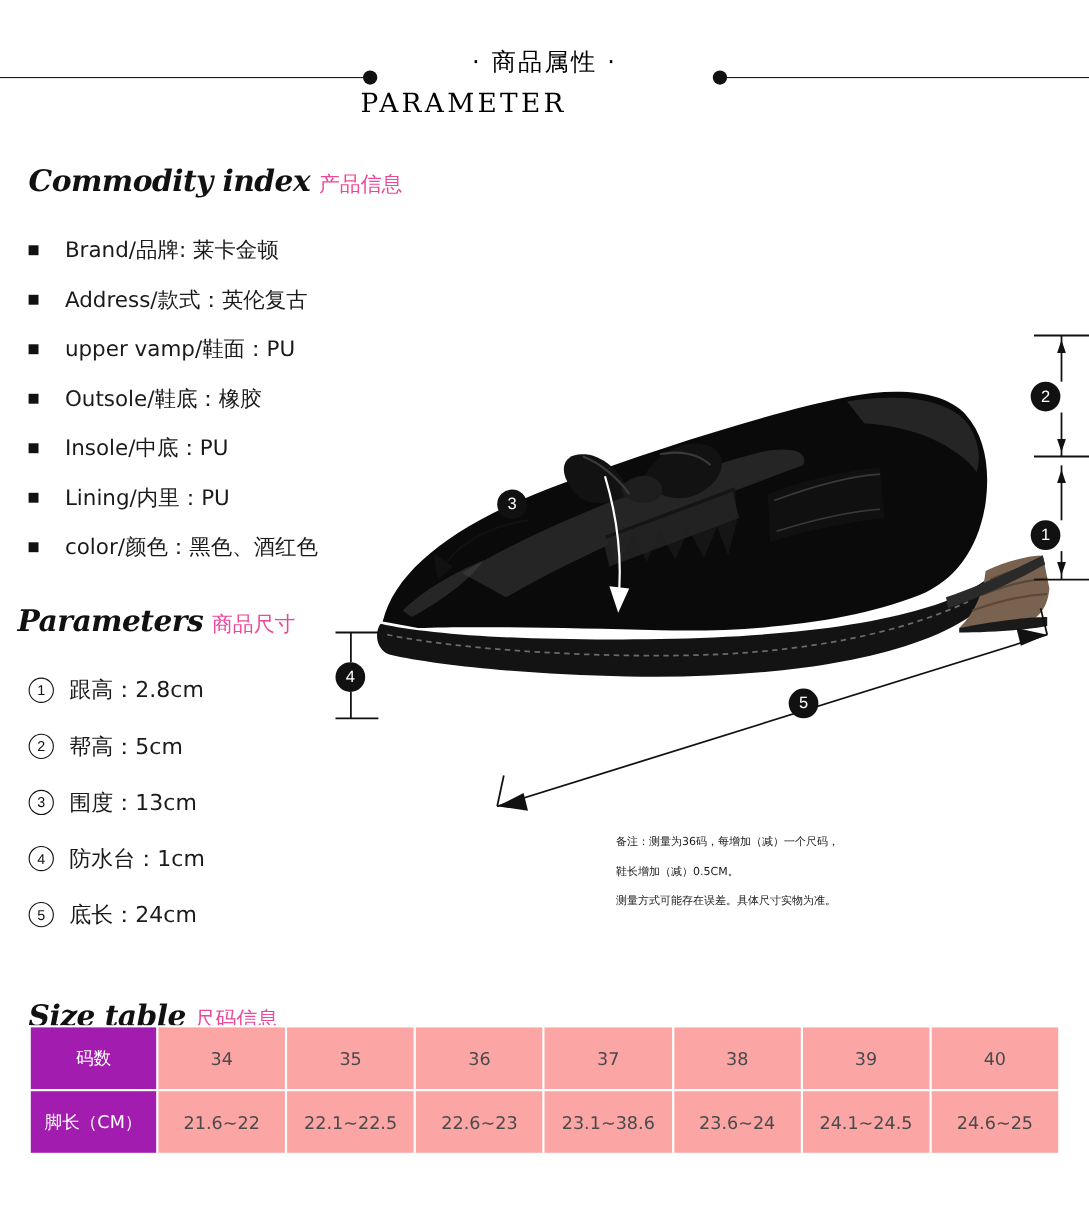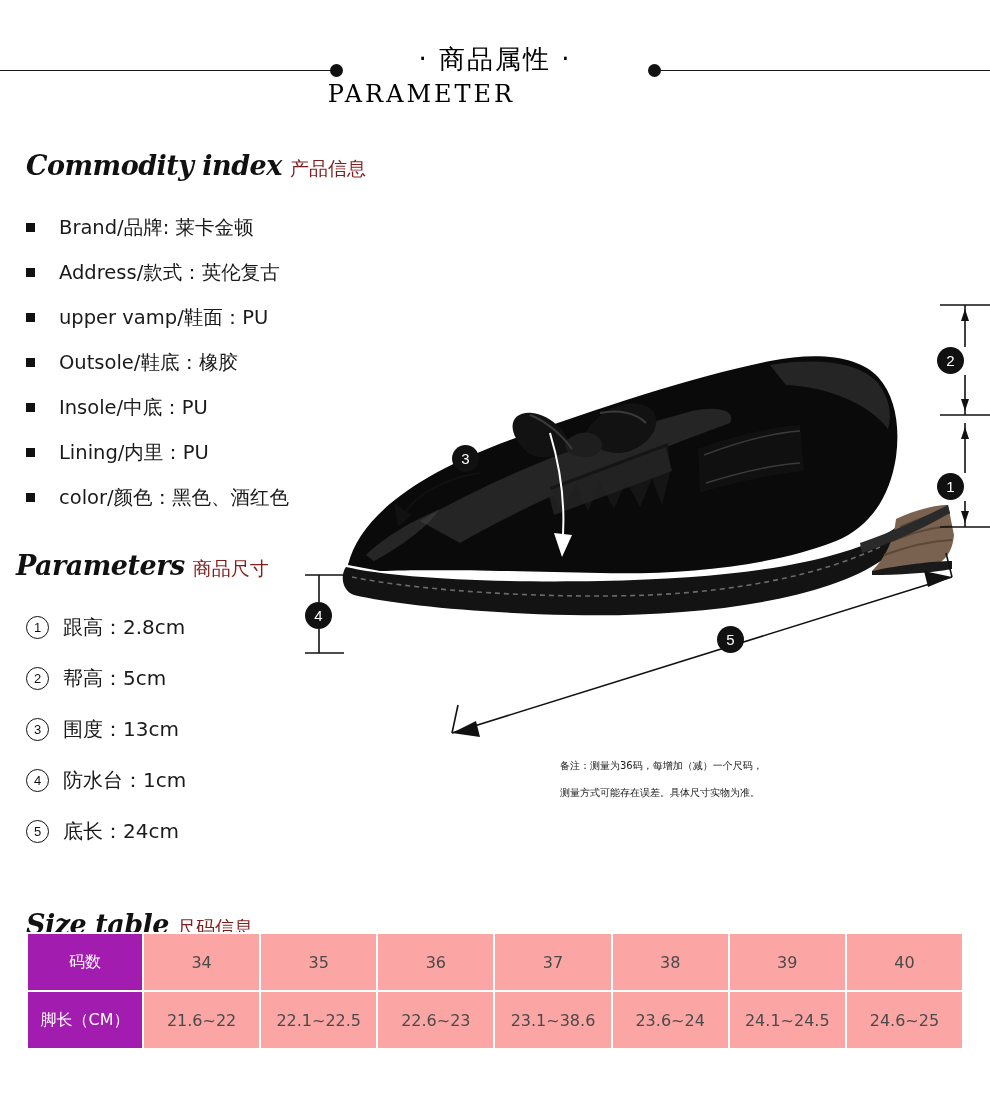--- a/index.html
+++ b/index.html
@@ -24,21 +24,21 @@
     width: 990px;
     height: 125px;
   }
   .header-title-cn {
     position: absolute;
     top: 42px;
     left: 0;
     width: 990px;
     text-align: center;
     font-family: "DejaVu Sans", sans-serif;
-    font-size: 26px;
+    font-size: 22px;
     letter-spacing: 2px;
     color: #000;
   }
   .header-title-en {
     position: absolute;
     top: 80px;
     left: 0;
     width: 843px;
     text-align: center;
     font-family: "DejaVu Serif", serif;
@@ -74,21 +74,21 @@
     font-family: "DejaVu Serif", serif;
     font-style: italic;
     font-size: 27px;
     font-weight: bold;
     letter-spacing: -0.5px;
     color: #111;
   }
   .sec-head .cn {
     font-family: "DejaVu Sans", sans-serif;
     font-size: 19px;
-    color: #7f1d1d;
+    color: #ec4899;
     margin-left: 8px;
   }
 
   #commodity-head { top: 150px; left: 26px; }
   #parameters-head { top: 550px; left: 16px; }
   #sizetable-head { top: 874px; left: 26px; margin-top: 35px; }
 
   
   .info-list {
     position: absolute;
@@ -386,20 +386,21 @@
 
   <div class="callout" id="callout-1">1</div>
   <div class="callout" id="callout-2">2</div>
   <div class="callout" id="callout-3">3</div>
   <div class="callout" id="callout-4">4</div>
   <div class="callout" id="callout-5">5</div>
 </div>
 
 <div class="note">
   <div>备注：测量为36码，每增加（减）一个尺码，</div>
+  <div>鞋长增加（减）0.5CM。</div>
   <div>测量方式可能存在误差。具体尺寸实物为准。</div>
 </div>
 
 <div class="sec-head" id="sizetable-head">
   <span class="en">Size table</span><span class="cn">尺码信息</span>
 </div>
 
 <table class="size-table">
   <tbody>
     <tr>

